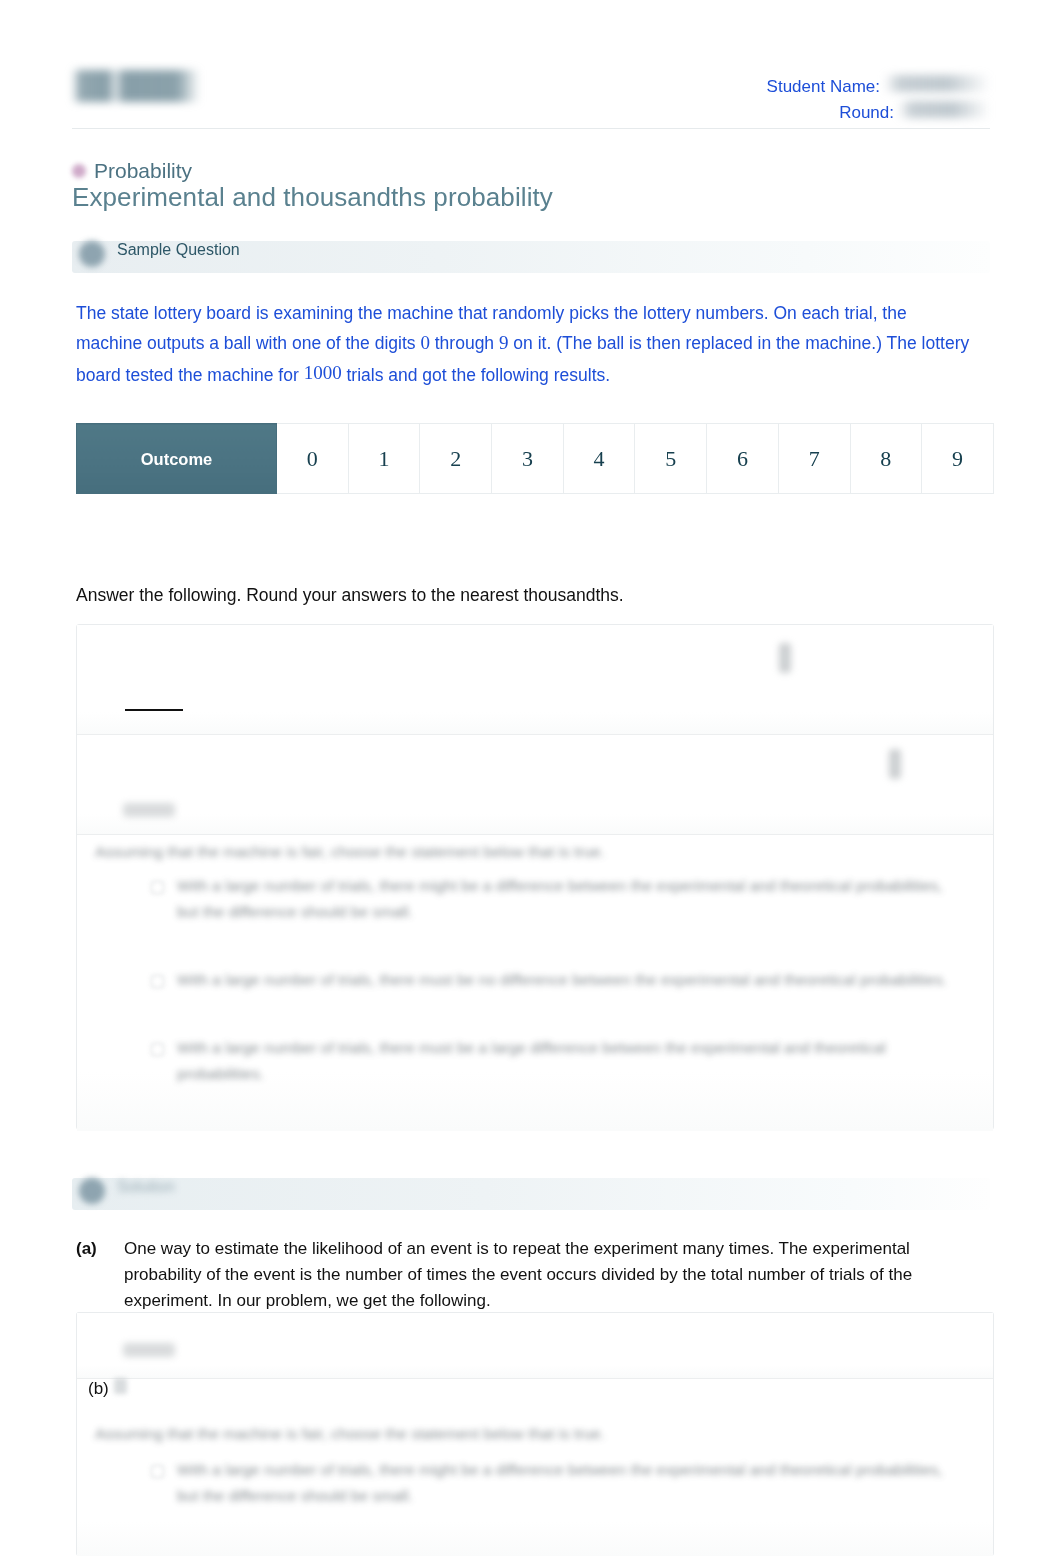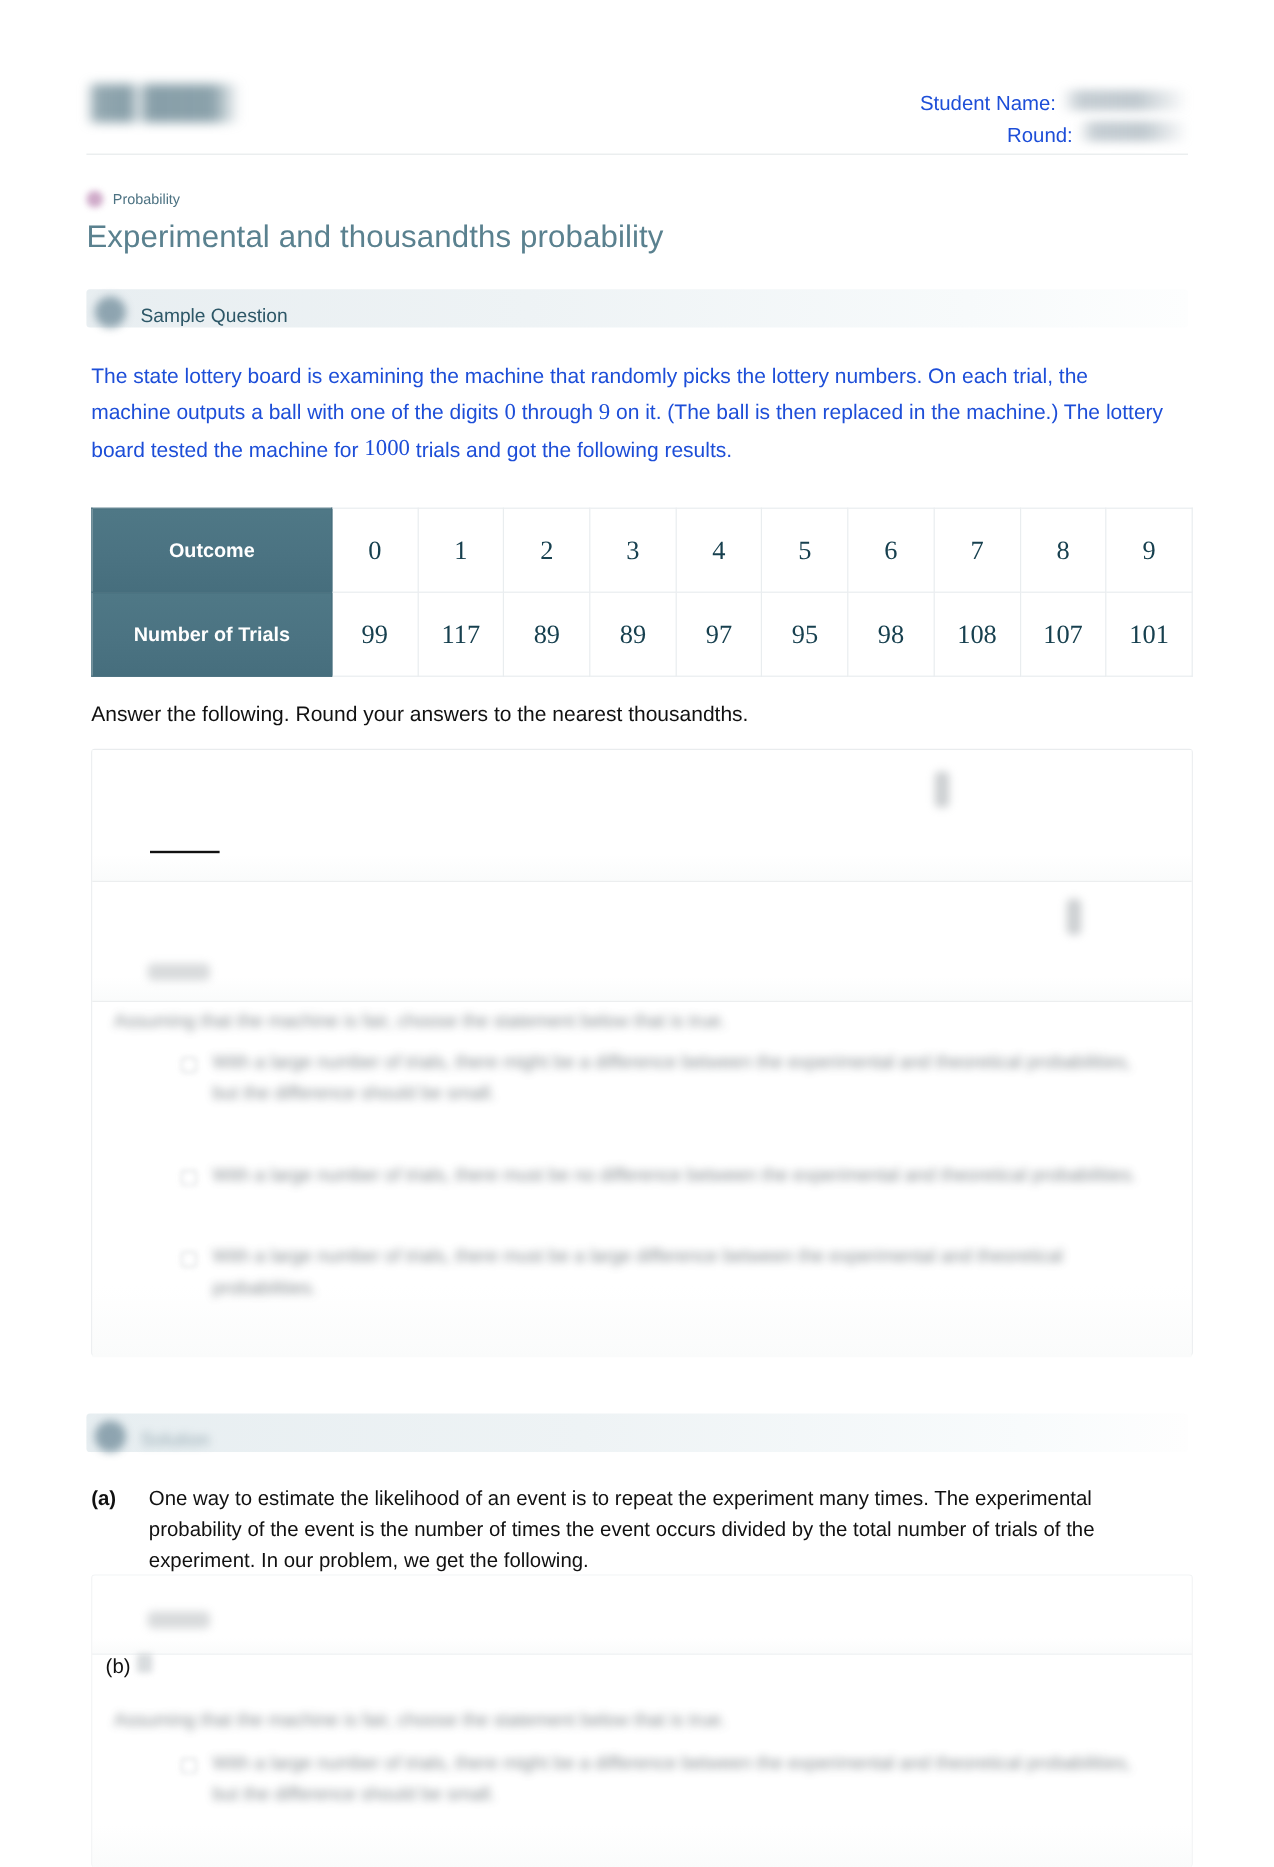--- a/index.html
+++ b/index.html
@@ -64,33 +64,33 @@
   
   .topic-row {
     position: absolute; left: 72px; top: 159px;
     display: flex; align-items: center; gap: 8px;
   }
   .topic-dot {
     width: 14px; height: 14px; border-radius: 50%;
     background: #c79cc0; filter: blur(2.6px); opacity: .85;
     flex: 0 0 auto;
   }
-  .topic-label { font-size: 12px; color: #4c7282; }
+  .topic-label { font-size: 21px; color: #4c7282; }
   .page-title {
     position: absolute; left: 72px; top: 182px;
     font-size: 26px; font-weight: 400; color: #5a818f;
     letter-spacing: .1px;
   }
 
   
   .banner {
     position: absolute; left: 72px; width: 918px; height: 32px;
     background: linear-gradient(90deg,#e8eef1 0%, #eef3f5 40%, #f7fafb 80%, #fdfefe 100%);
     border-radius: 3px;
-    display: flex; align-items: flex-end;
+    display: flex; align-items: flex-start;
   }
   .banner.sample { top: 241px; }
   .banner.solution { top: 1178px;
     background: linear-gradient(90deg,#e7eef1 0%, #eef3f5 45%, #f8fbfc 85%, #fefefe 100%);
   }
   .banner-icon {
     width: 26px; height: 26px; border-radius: 50%;
     background: #7f98a5; filter: blur(3.4px); opacity: .85;
     margin-left: 7px; flex: 0 0 auto;
   }
@@ -263,33 +263,20 @@
       <td>1</td>
       <td>2</td>
       <td>3</td>
       <td>4</td>
       <td>5</td>
       <td>6</td>
       <td>7</td>
       <td>8</td>
       <td>9</td>
     </tr>
-    <tr>
-      <th class="rowhead">Number of Trials</th>
-      <td>99</td>
-      <td>117</td>
-      <td>89</td>
-      <td>89</td>
-      <td>97</td>
-      <td>95</td>
-      <td>98</td>
-      <td>108</td>
-      <td>107</td>
-      <td>101</td>
-    </tr>
   </tbody>
     </table>
 </div>
 
 <div class="instruction">Answer the following. Round your answers to the nearest thousandths.</div>
 
 <div class="panel top">
 
   <div class="panel-row" style="height:110px;">
     <div class="smudge" style="left:702px; top:18px; width:12px; height:30px;"></div>

